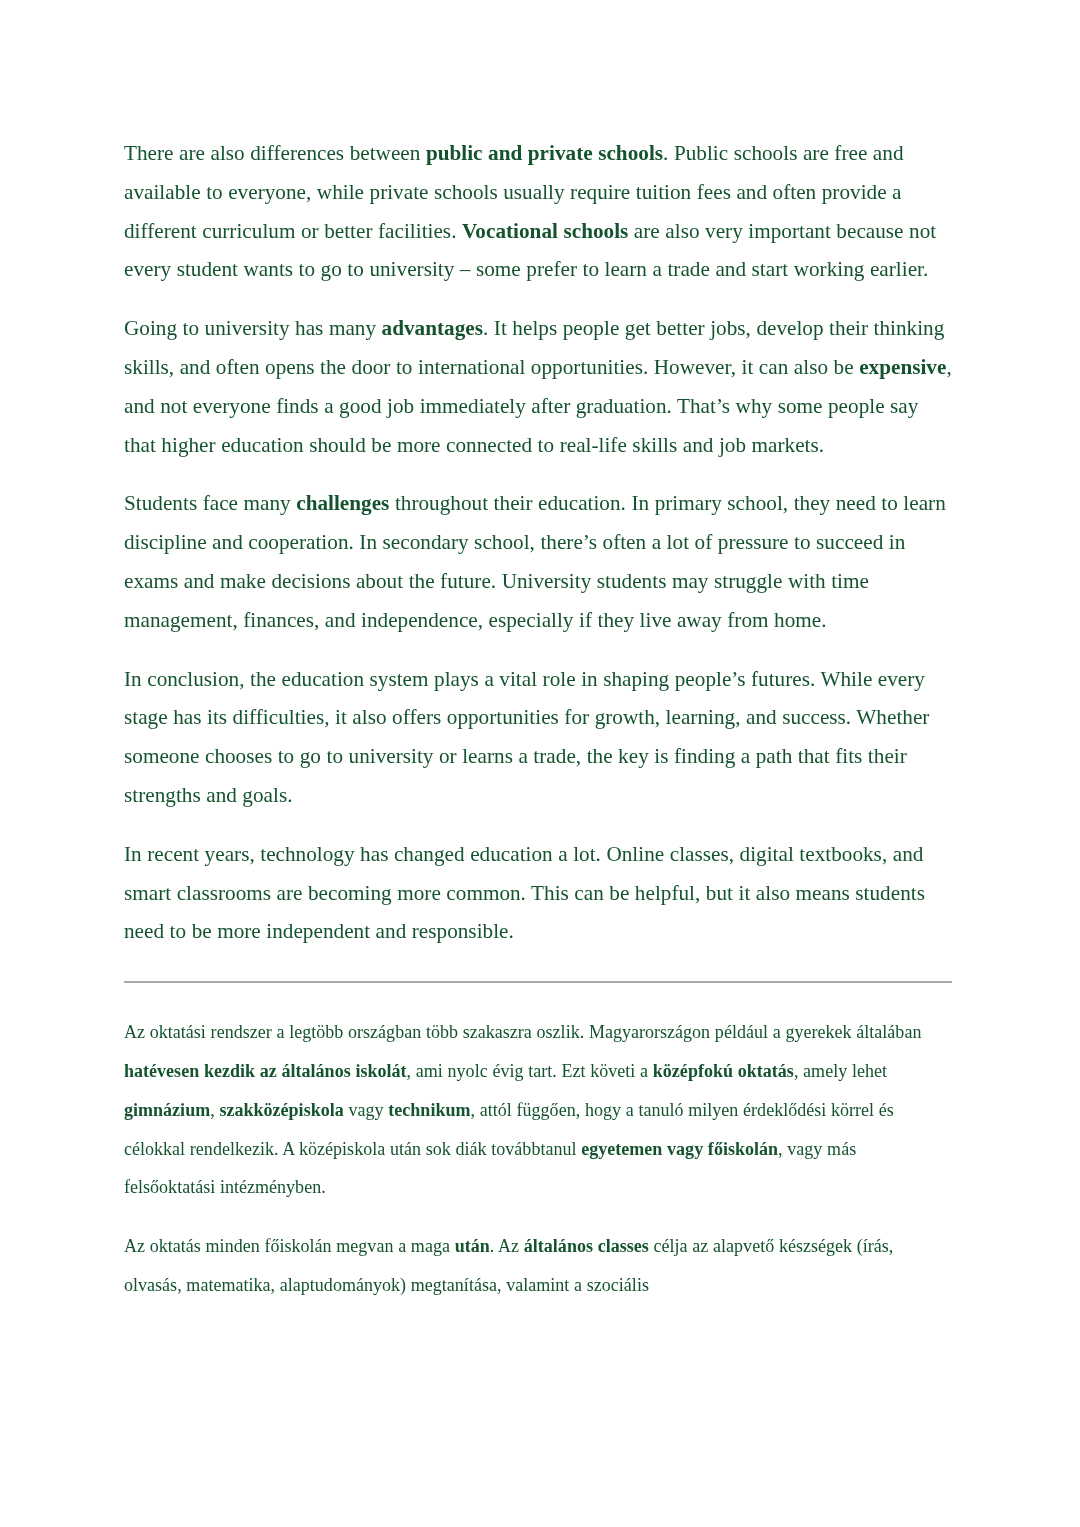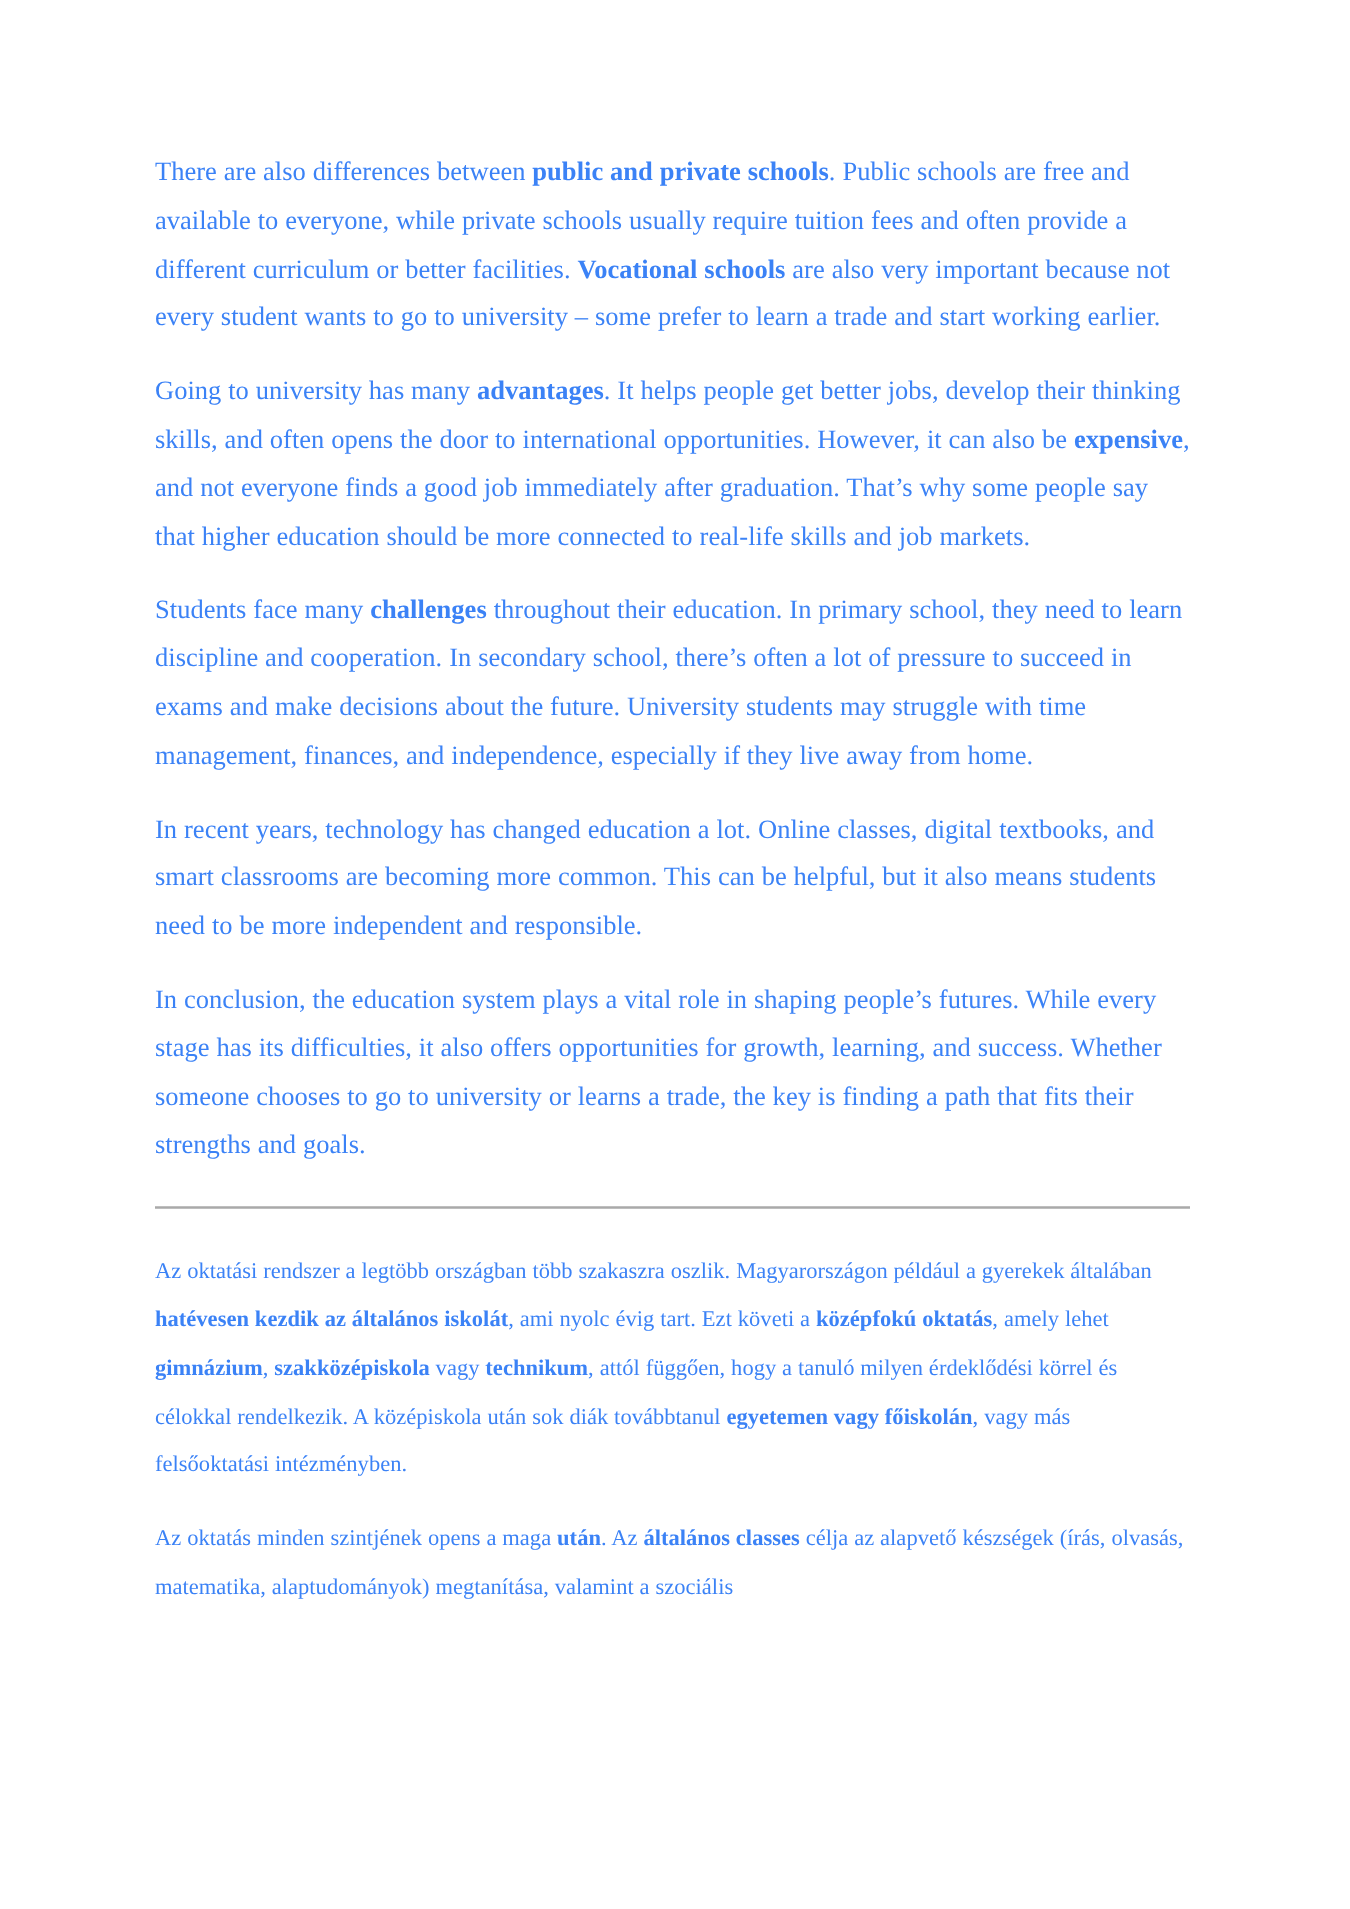--- a/index.html
+++ b/index.html
@@ -26,23 +26,23 @@
     position: absolute;
     left: 124px;
     top: 118px;
     width: 828px;
   }
   .para {
     font-size: 21.2px;
     line-height: 38.8px;
     letter-spacing: 0.02px;
     text-align: left;
-    margin: 0 0 20px 0;
+    margin: 16px 0 20px 0;
     word-spacing: 0.2px;
-    color: #3b82f6;
+    color: #14532d;
   }
   .para:last-child { margin-bottom: 0; }
   .para b, .para strong {
     font-weight: 700;
   }
   .section-divider {
     width: 828px;
     height: 0;
     border: 0;
     border-top: 2px solid #a9a9a9;
@@ -59,25 +59,25 @@
 </head>
 <body style="background: rgb(255, 255, 255); color: rgb(26, 26, 26);">
 
 <div class="page">
   <div class="content">
 
     <div class="sec-en">
       <p class="para"><span>There are also differences between </span><b>public and private schools</b><span>. Public schools are free and available to everyone, while private schools usually require tuition fees and often provide a different curriculum or better facilities. </span><b>Vocational schools</b><span> are also very important because not every student wants to go to university – some prefer to learn a trade and start working earlier.</span></p>
       <p class="para"><span>Going to university has many </span><b>advantages</b><span>. It helps people get better jobs, develop their thinking skills, and often opens the door to international opportunities. However, it can also be </span><b>expensive</b><span>, and not everyone finds a good job immediately after graduation. That’s why some people say that higher education should be more connected to real-life skills and job markets.</span></p>
       <p class="para"><span>Students face many </span><b>challenges</b><span> throughout their education. In primary school, they need to learn discipline and cooperation. In secondary school, there’s often a lot of pressure to succeed in exams and make decisions about the future. University students may struggle with time management, finances, and independence, especially if they live away from home.</span></p>
+      <p class="para"><span>In conclusion, the education system plays a vital role in shaping people’s futures. While every stage has its difficulties, it also offers opportunities for growth, learning, and success. Whether someone chooses to go to university or learns a trade, the key is finding a path that fits their strengths and goals.</span></p>
       <p class="para"><span>In recent years, technology has changed education a lot. Online classes, digital textbooks, and smart classrooms are becoming more common. This can be helpful, but it also means students need to be more independent and responsible.</span></p>
-      <p class="para"><span>In conclusion, the education system plays a vital role in shaping people’s futures. While every stage has its difficulties, it also offers opportunities for growth, learning, and success. Whether someone chooses to go to university or learns a trade, the key is finding a path that fits their strengths and goals.</span></p>
     </div>
 
     <hr class="section-divider" style="border-top-color: rgb(169, 169, 169);">
 
     <div class="sec-hu">
       <p class="para"><span>Az oktatási rendszer a legtöbb országban több szakaszra oszlik. Magyarországon például a gyerekek általában </span><b>hatévesen kezdik az általános iskolát</b><span>, ami nyolc évig tart. Ezt követi a </span><b>középfokú oktatás</b><span>, amely lehet </span><b>gimnázium</b><span>, </span><b>szakközépiskola</b><span> vagy </span><b>technikum</b><span>, attól függően, hogy a tanuló milyen érdeklődési körrel és célokkal rendelkezik. A középiskola után sok diák továbbtanul </span><b>egyetemen vagy főiskolán</b><span>, vagy más felsőoktatási intézményben.</span></p>
-      <p class="para"><span>Az oktatás minden szintjének opens a maga </span><b>után</b><span>. Az </span><b>általános classes</b><span> célja az alapvető készségek (írás, olvasás, matematika, alaptudományok) megtanítása, valamint a szociális</span></p>
+      <p class="para"><span>Az oktatás minden főiskolán megvan a maga </span><b>után</b><span>. Az </span><b>általános classes</b><span> célja az alapvető készségek (írás, olvasás, matematika, alaptudományok) megtanítása, valamint a szociális</span></p>
     </div>
 
   </div>
 </div>
 
 </body></html>

